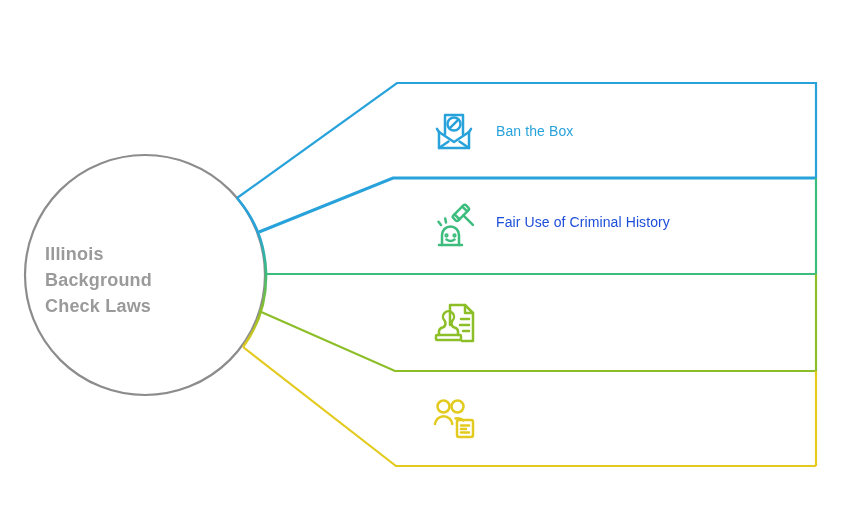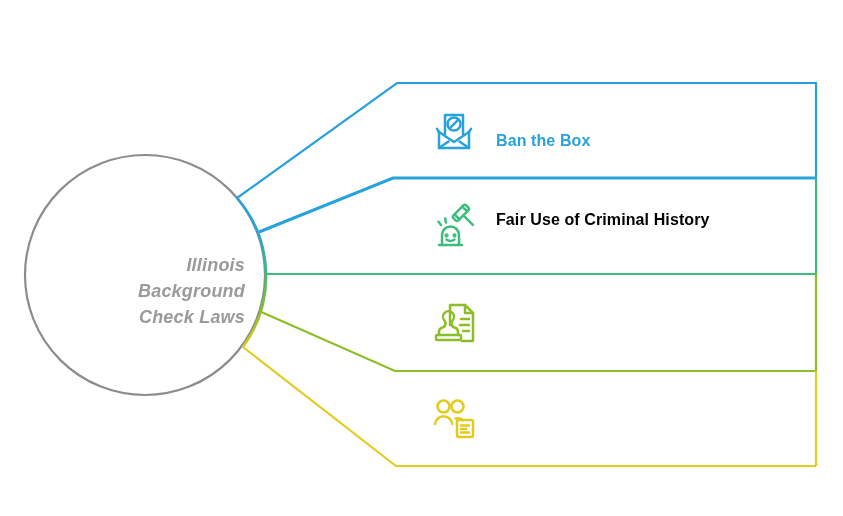--- a/index.html
+++ b/index.html
@@ -5,35 +5,34 @@
   html,body{margin:0;padding:0;}
   body{
     width:843px;height:516px;
     background:#ffffff;
     font-family:"Liberation Sans","DejaVu Sans",sans-serif;
     position:relative;overflow:hidden;
   }
   #stage{position:absolute;inset:0;width:843px;height:516px;}
   #wires{position:absolute;left:0;top:0;}
   .center-label{
-    position:absolute;left:145px;top:291px;
+    position:absolute;left:145px;top:280px;
     transform:translate(-50%,-50%);
-    text-align:right;white-space:pre-line;
+    text-align:left;white-space:pre-line;
     font-size:18px;font-weight:700;letter-spacing:.2px;
-    line-height:26px;color:#9A9A9A;width:200px;font-style:italic;
+    line-height:26px;color:#9A9A9A;width:200px;
   }
   .branch-icon{width:48px;height:48px;flex:0 0 48px;}
   .branch-icon path,.branch-icon rect,.branch-icon circle,.branch-icon line{
     fill:none;stroke-width:2.5;stroke-linecap:round;stroke-linejoin:round;
   }
   .branch-label{
     position:absolute;left:496px;transform:translateY(-50%);
-    width:300px;font-size:16px;font-weight:700;letter-spacing:.1px;
+    width:300px;font-size:14px;font-weight:400;letter-spacing:.1px;
     line-height:25px;
-    margin-top:9px;
   }
 </style>
 </head>
 <body>
 
 <div id="stage">
 
   <svg id="wires" width="843" height="516" viewBox="0 0 843 516">
     <defs>
       <linearGradient id="arcGrad" gradientUnits="userSpaceOnUse" x1="0" y1="198" x2="0" y2="347">
@@ -84,21 +83,21 @@
     <circle cx="16.5" cy="33.5" r="0.9" fill="currentColor"></circle>
     <circle cx="24.5" cy="33.5" r="0.9" fill="currentColor"></circle>
     <path d="M16.5,37.5 Q20.5,40.5 24.5,37.5"></path>
     <path d="M11,23 L8.5,19.8 M16,20.5 L15.2,16.5"></path>
     <g transform="rotate(-45 33 13)">
       <rect x="24" y="6.5" width="18" height="7" rx="2"></rect>
       <path d="M27.5,6.5 V13.5 M38.5,6.5 V13.5"></path>
       <path d="M33,13.5 V27"></path>
     </g>
   </svg>
-  <div class="branch-label" style="top: 210px; color: #000000;">Fair Use of Criminal History</div>
+  <div class="branch-label" style="top: 222px; color: #1d4ed8;">Fair Use of Criminal History</div>
 
   <svg class="branch-icon" style="position: absolute; left: 430px; top: 298px; stroke: rgb(140, 190, 39); color: rgb(140, 190, 39);" viewBox="0 0 48 48">
     <path d="M20,27 V7 H35 L43,15 V43 H32"></path>
     <path d="M35,7 V15 H43"></path>
     <path d="M31,21 H39 M30,27 H39 M33,33 H39"></path>
     <path d="M9,37 V33.5 Q9,30.5 12.5,29.5 Q15.5,28.5 15.5,25.5 Q15.5,24 14.5,22.5 A5.5,5.5 0 1 1 22.5,22.5 Q21.5,24 21.5,25.5 Q21.5,28.5 24.5,29.5 Q28,30.5 28,33.5 V37"></path>
     <rect x="6" y="37" width="25" height="5" rx="1"></rect>
   </svg>
 
   <svg class="branch-icon" style="position: absolute; left: 430px; top: 394px; stroke: rgb(227, 202, 30); color: rgb(227, 202, 30);" viewBox="0 0 48 48">

